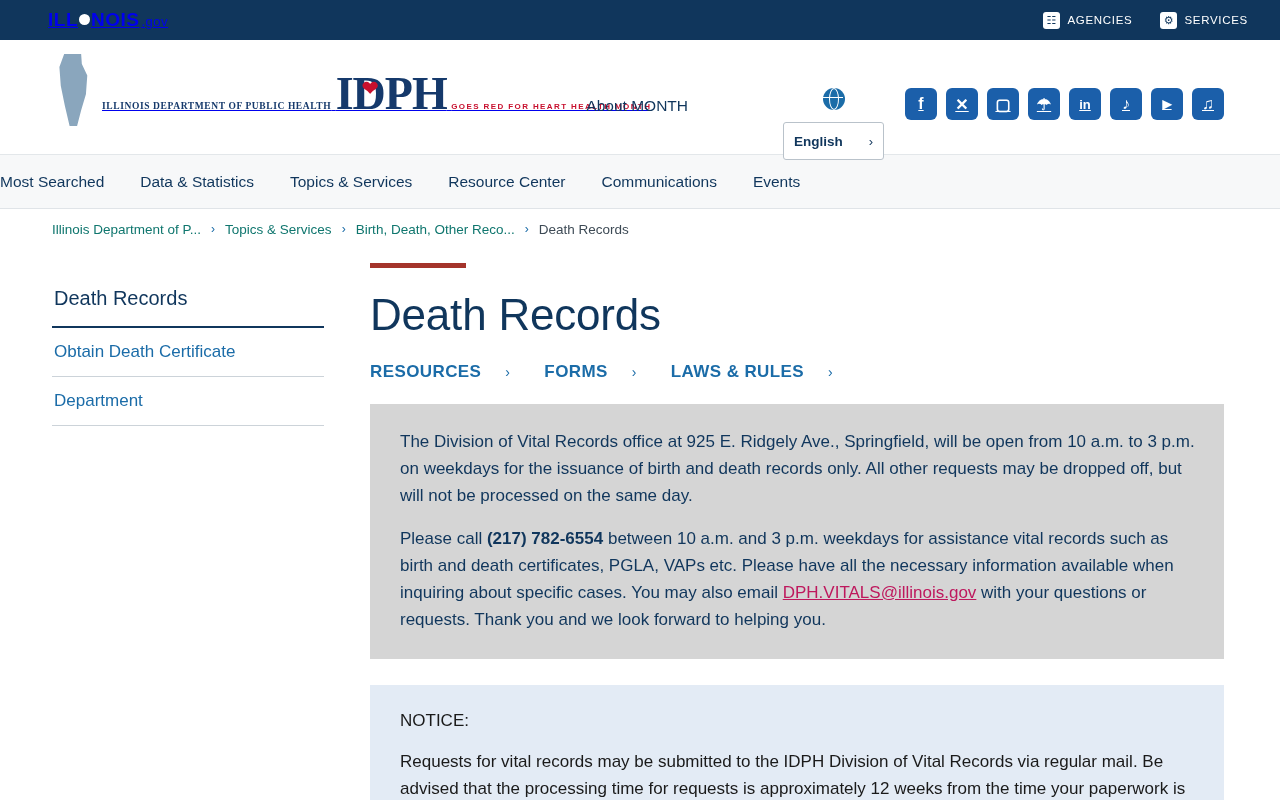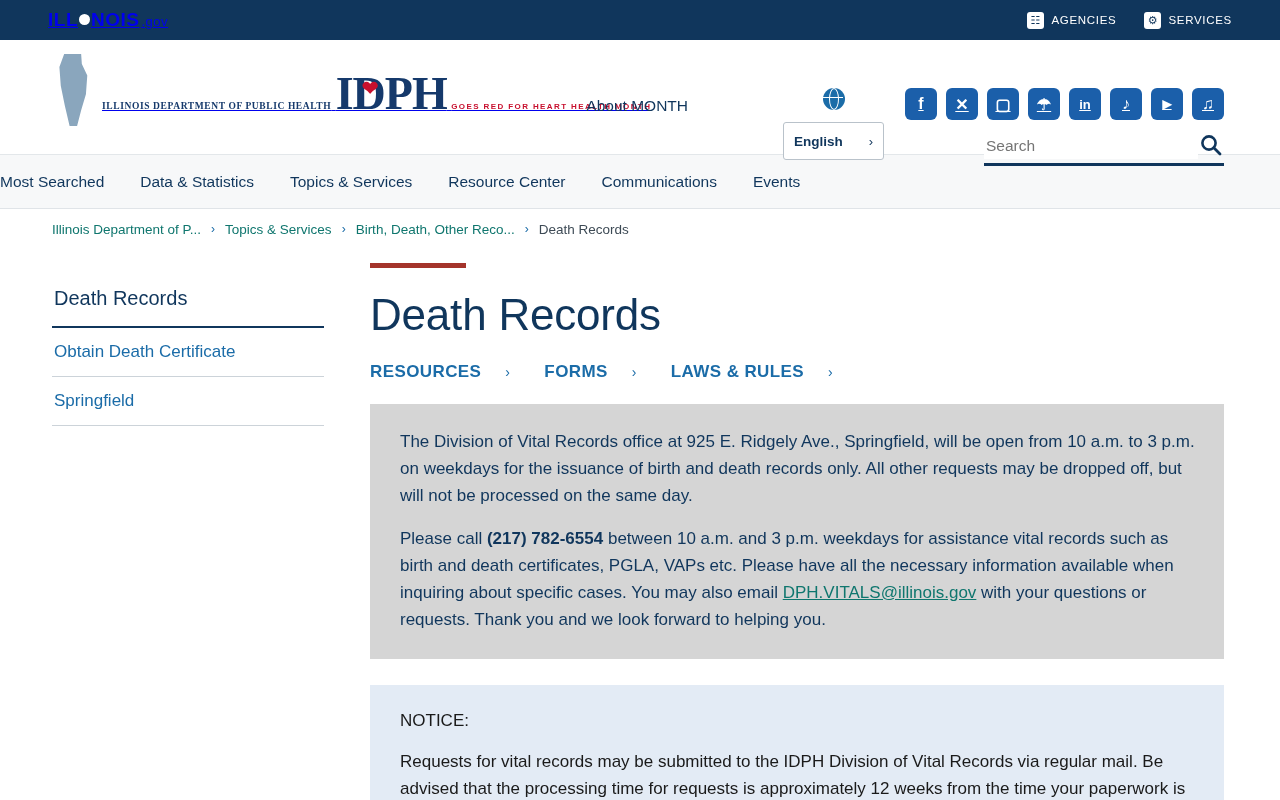--- a/index.html
+++ b/index.html
@@ -11,21 +11,21 @@
     font-family: "Liberation Sans", sans-serif;
     color: #1a1a1a;
   }
 
   
   .state-bar {
     height: 40px;
     background: #10365c;
     display: flex;
     align-items: center;
-    padding: 0 48px 0 48px;
+    padding: 0 32px 0 48px;
     color: #ffffff;
   }
   .il-logo {
     font-size: 19px;
     font-weight: bold;
     letter-spacing: 0.5px;
     display: flex;
     align-items: baseline;
   }
   .il-logo .dot {
@@ -296,21 +296,21 @@
     background: #d5d5d5;
     padding: 24px 28px 26px 30px;
     color: #10365c;
     font-size: 17px;
     line-height: 27px;
     margin-bottom: 26px;
   }
   .callout-gray p { margin: 0 0 16px 0; }
   .callout-gray p:last-child { margin-bottom: 0; }
   .callout-gray a {
-    color: #0f766e;
+    color: #be185d;
   }
   .callout-gray strong { font-weight: bold; }
 
   .callout-blue {
     background: #e3ebf5;
     padding: 22px 28px 24px 30px;
     color: #1a1a1a;
     font-size: 17px;
     line-height: 27px;
   }
@@ -381,29 +381,20 @@
         <span>♪</span>
       </a>
     <a class="soc" href="#">
         <span style="font-size:12px">▶</span>
       </a>
     <a class="soc" href="#">
         <span>♫</span>
       </a>
   </div>
 
-  <div class="search-wrap">
-    <input class="search-input" type="text" placeholder="Search" style="">
-    <button class="search-btn" aria-label="search">
-      <svg width="22" height="22" viewBox="0 0 22 22">
-        <circle cx="9" cy="9" r="6.6" fill="none" stroke="#10365c" stroke-width="2.6"></circle>
-        <line x1="13.8" y1="13.8" x2="20" y2="20" stroke="#10365c" stroke-width="2.8" stroke-linecap="round"></line>
-      </svg>
-    </button>
-  </div>
 </div>
 
 <div class="nav">
   <a href="#">Most Searched</a>
   <a href="#">Data &amp; Statistics</a>
   <a href="#">Topics &amp; Services</a>
   <a href="#">Resource Center</a>
   <a href="#">Communications</a>
   <a href="#">Events</a>
 </div>
@@ -415,21 +406,21 @@
   <span class="sep">›</span>
   <a href="#">Birth, Death, Other Reco...</a>
   <span class="sep">›</span>
   <span class="current">Death Records</span>
 </div>
 
 <div class="body-wrap">
   <div class="side">
     <div class="side-item first">Death Records</div>
     <div class="side-item">Obtain Death Certificate</div>
-    <div class="side-item">Springfield</div>
+    <div class="side-item">Department</div>
   </div>
 
   <div class="main">
     <div class="title-rule"></div>
     <h1>Death Records</h1>
 
     <div class="quicklinks">
       <a class="quicklink" href="#">
         <span>RESOURCES</span>
         <span class="chev">›</span>

